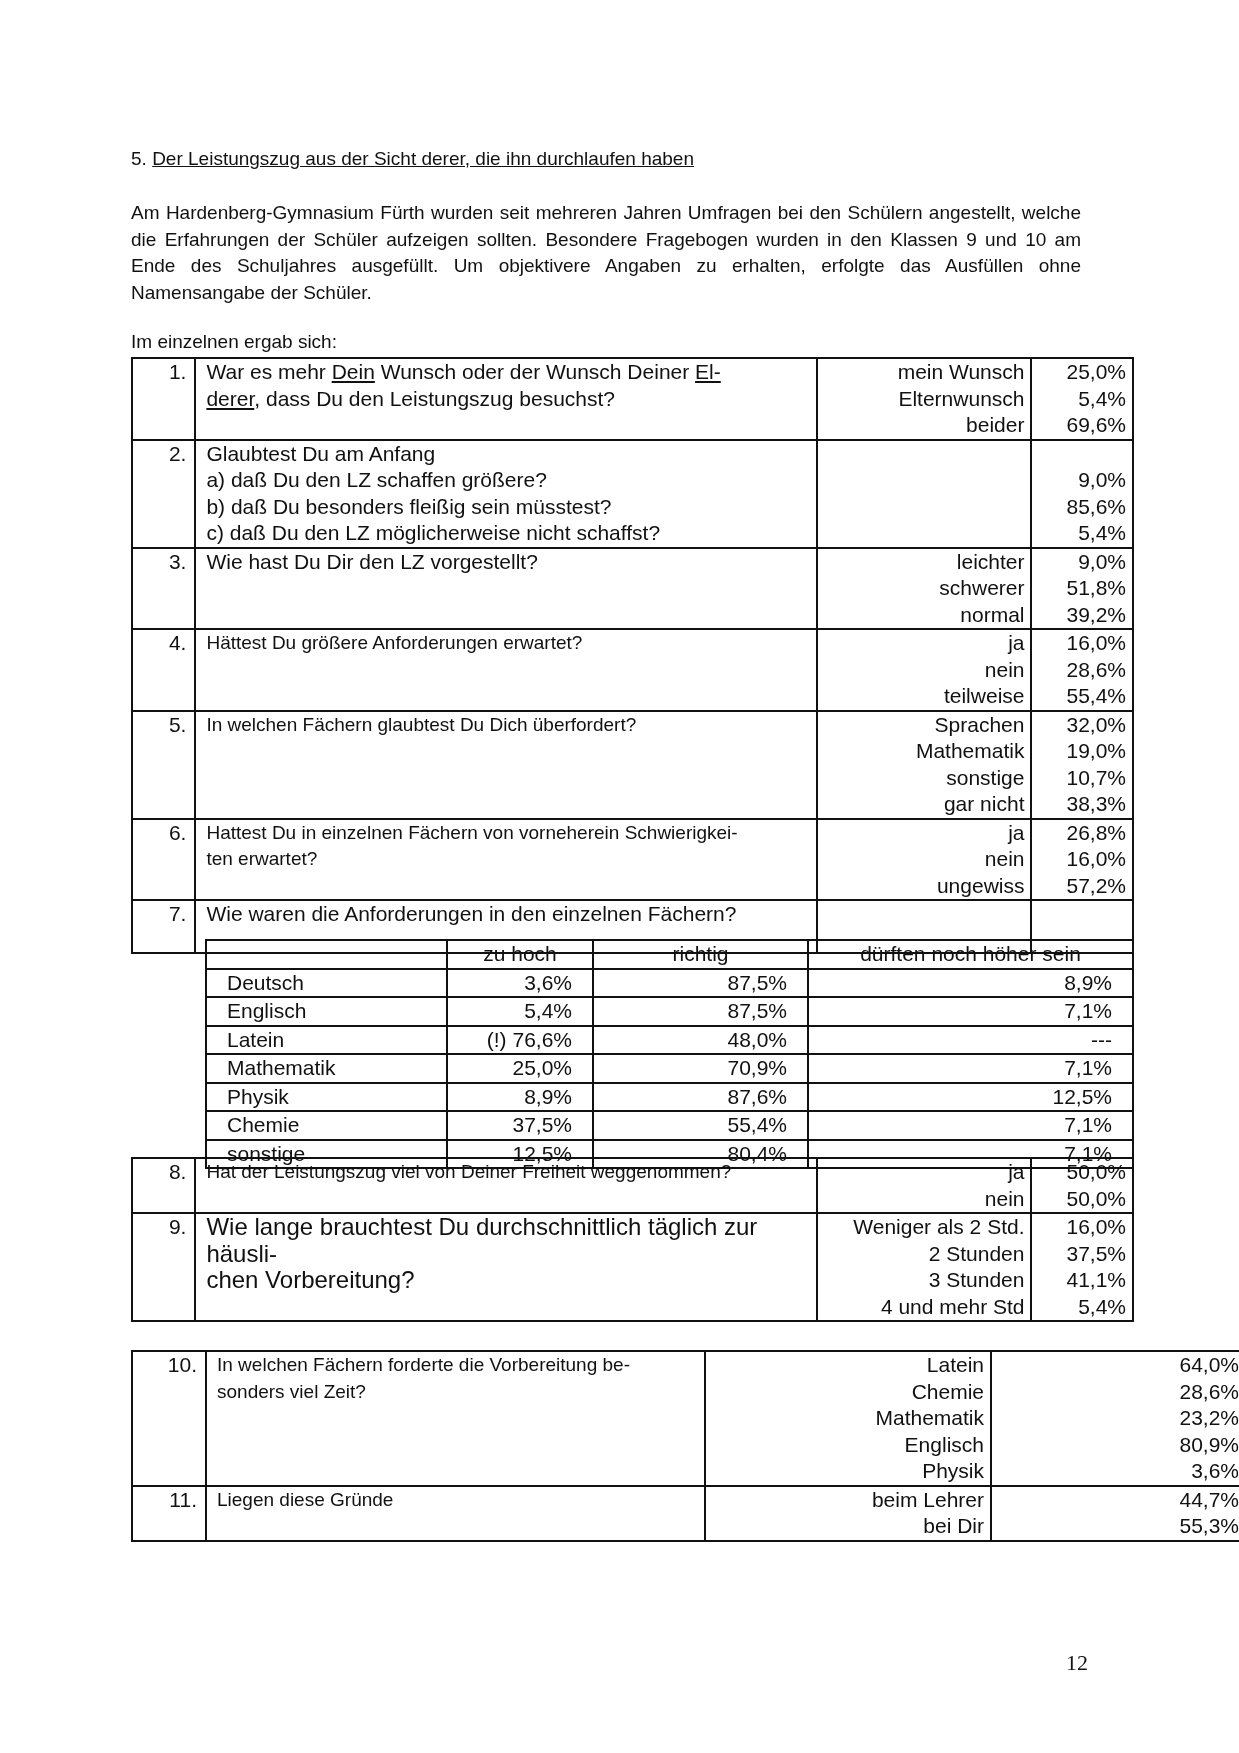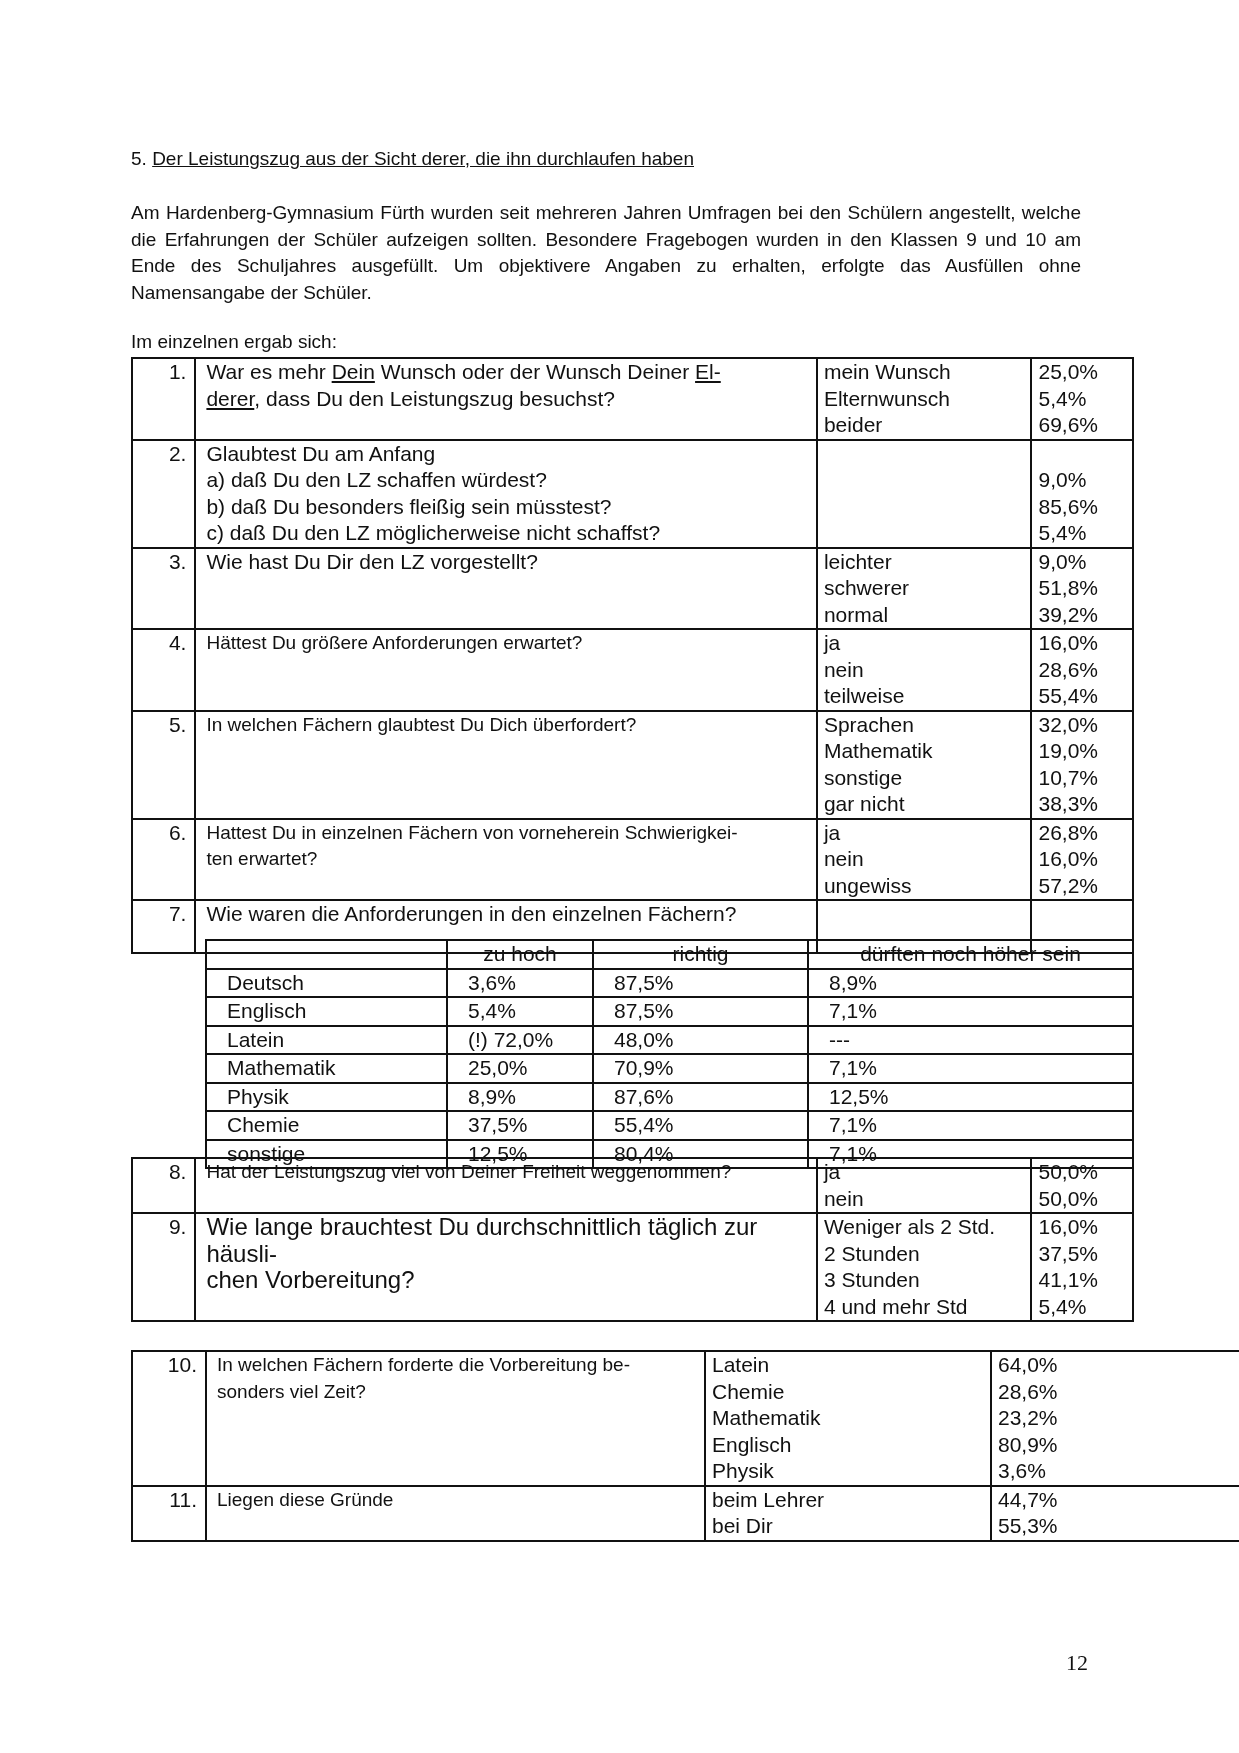--- a/index.html
+++ b/index.html
@@ -5,21 +5,21 @@
   html,body{margin:0;padding:0;background:#fff;}
   body{width:1239px;height:1753px;position:relative;font-family:"Liberation Sans",sans-serif;color:#111;overflow:hidden;}
   .abs{position:absolute;}
   #heading{left:131px;top:148px;font-size:19px;}
   #heading u{text-decoration:underline;}
   #intro{left:131px;top:200px;width:950px;font-size:19px;line-height:26.5px;text-align:justify;}
   #intro-label{left:131px;top:331px;font-size:19px;}
   table{border-collapse:collapse;position:absolute;font-size:21px;}
   td{border:2px solid #111;vertical-align:top;padding:0 6px;line-height:26.5px;}
   td.num{text-align:right;padding-right:8px;}
-  td.opt,td.val{text-align:left;}
+  td.opt,td.val{text-align:right;}
   td.q{padding-left:10px;}
   #main{left:131px;top:357px;width:1003px;}
   .col-num{width:60px;}
   .col-q{width:588px;}
   .col-opt{width:203px;}
   .col-val{width:96px;}
   .line{display:block;}
   .u{text-decoration:underline;}
   #sub{left:205px;top:939px;width:929px;}
   #sub td{line-height:26.5px;padding:0 20px;}
@@ -56,21 +56,21 @@
     <td class="val">
           <span class="line">25,0%</span>
           <span class="line">5,4%</span>
           <span class="line">69,6%</span>
         </td>
   </tr>
   <tr style="height:105px">
     <td class="num">2.</td>
     <td class="q">
           <span class="line">Glaubtest Du am Anfang</span>
-          <span class="line">a) daß Du den LZ schaffen würdest?</span>
+          <span class="line">a) daß Du den LZ schaffen größere?</span>
           <span class="line">b) daß Du besonders fleißig sein müsstest?</span>
           <span class="line">c) daß Du den LZ möglicherweise nicht schaffst?</span>
         </td>
     <td class="opt"></td>
     <td class="val">
           <span class="line">&nbsp;</span>
           <span class="line">9,0%</span>
           <span class="line">85,6%</span>
           <span class="line">5,4%</span>
         </td>
@@ -166,21 +166,21 @@
         <td class="val">8,9%</td>
       </tr>
   <tr>
         <td>Englisch</td>
         <td class="val">5,4%</td>
         <td class="val">87,5%</td>
         <td class="val">7,1%</td>
       </tr>
   <tr>
         <td>Latein</td>
-        <td class="val">(!) 72,0%</td>
+        <td class="val">(!) 76,6%</td>
         <td class="val">48,0%</td>
         <td class="val">---</td>
       </tr>
   <tr>
         <td>Mathematik</td>
         <td class="val">25,0%</td>
         <td class="val">70,9%</td>
         <td class="val">7,1%</td>
       </tr>
   <tr>

